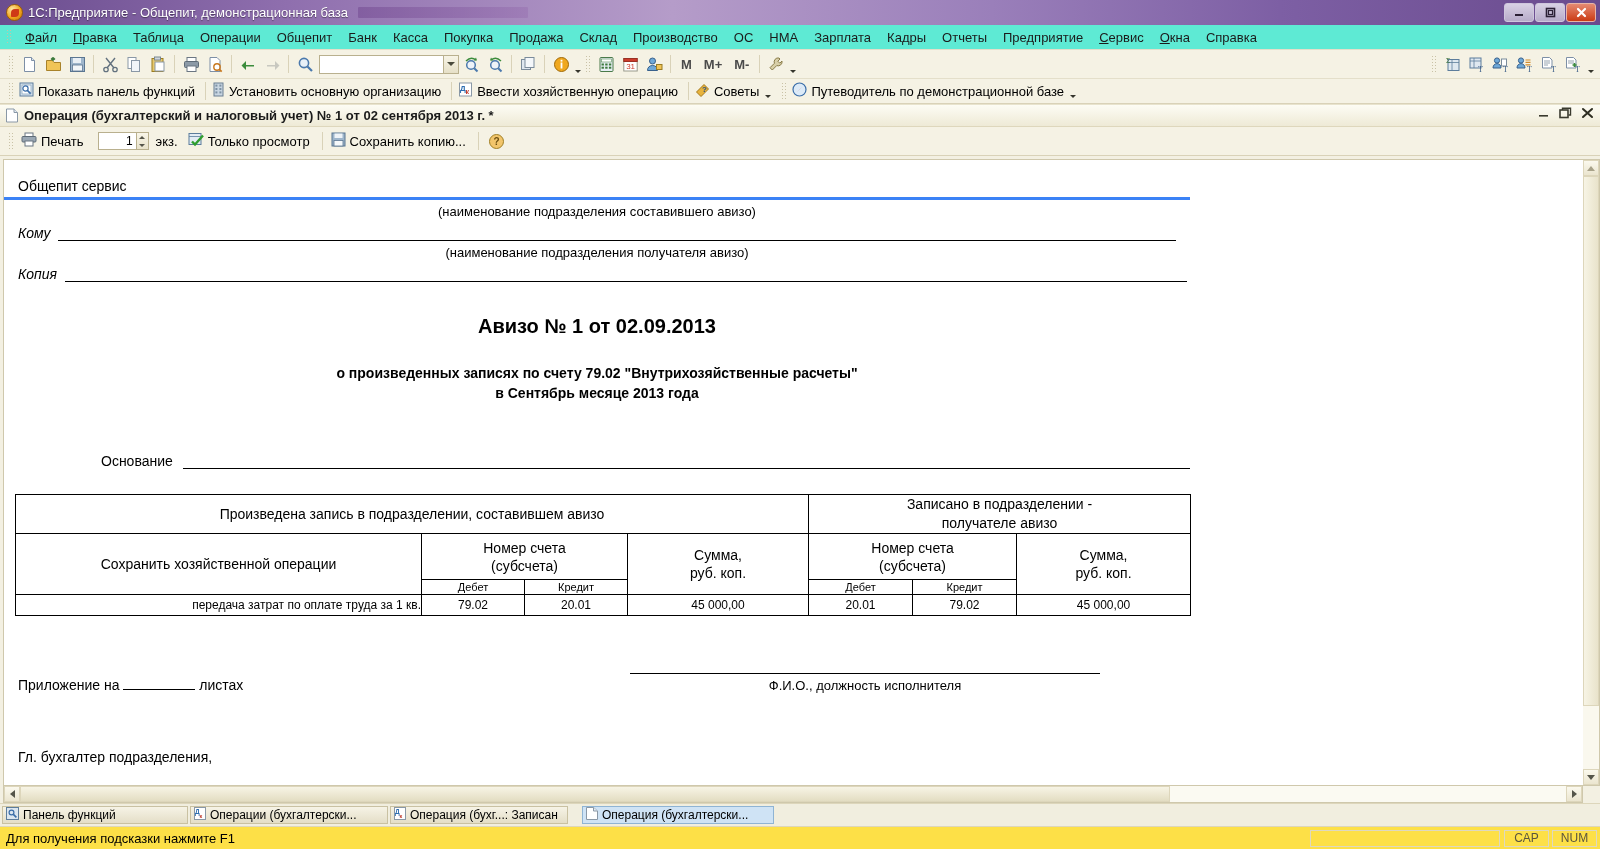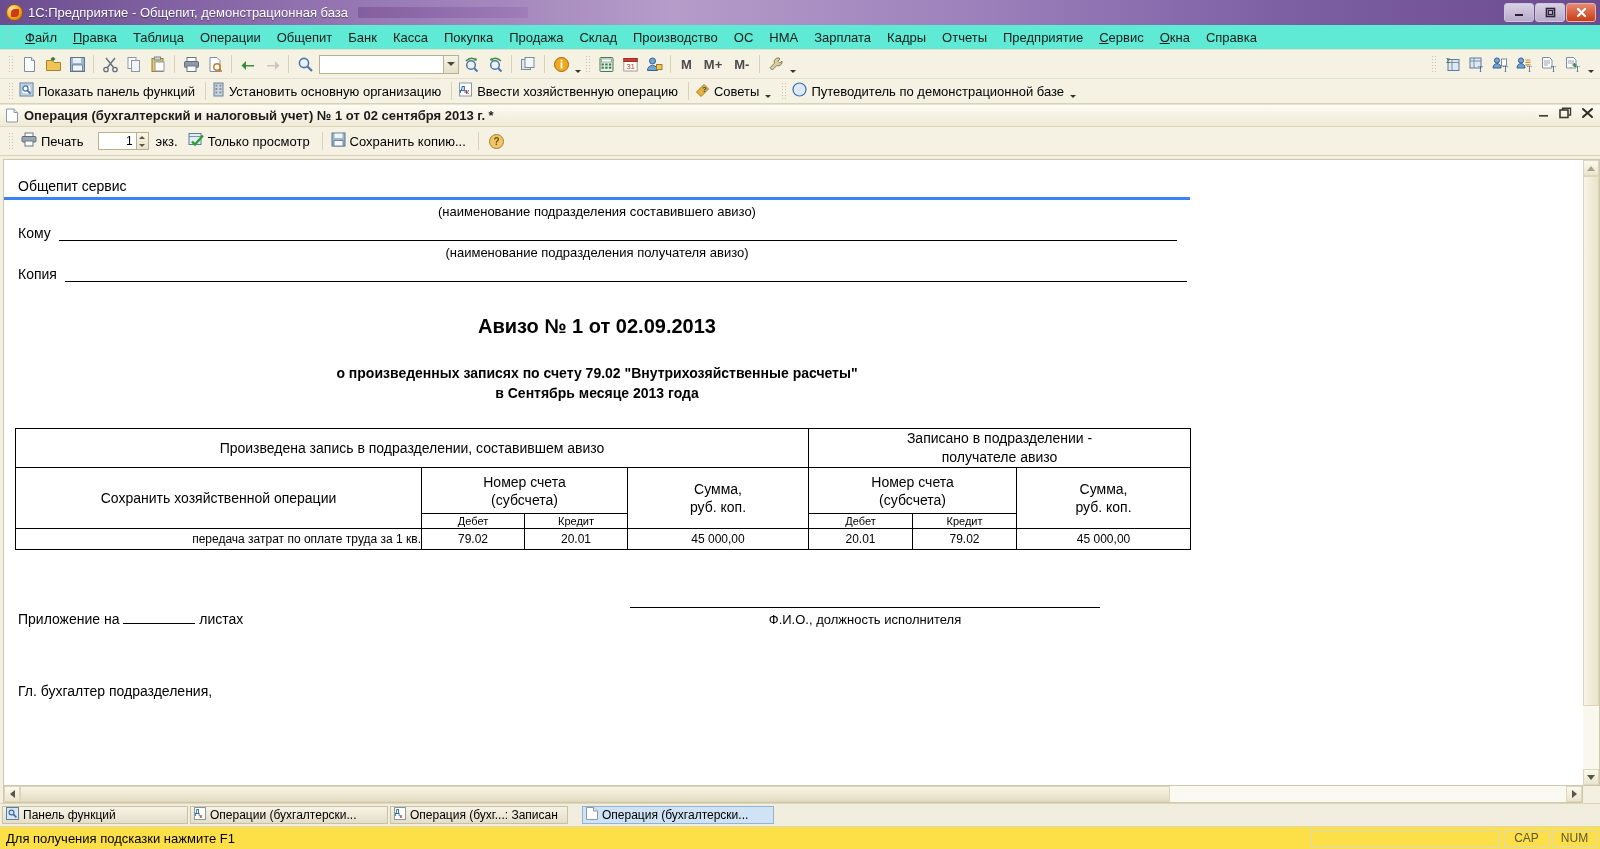--- a/index.html
+++ b/index.html
@@ -145,21 +145,21 @@
   .tri-d{width:0;height:0;border-left:4px solid transparent;border-right:4px solid transparent;border-top:5px solid #55554a;}
   .tri-l{width:0;height:0;border-top:4px solid transparent;border-bottom:4px solid transparent;border-right:5px solid #55554a;}
   .tri-r{width:0;height:0;border-top:4px solid transparent;border-bottom:4px solid transparent;border-left:5px solid #55554a;}
   .corner{width:17px;height:17px;flex:0 0 17px;background:#f3f0e2;}
 
   
   .form{position:relative;width:1200px;font-family:"Liberation Sans",sans-serif;color:#000;}
   .row-org{font-size:14px;padding:4px 0 3px 14px;border-bottom:3px solid #3b82f6;width:1186px;box-sizing:border-box;}
   .cap{font-size:13px;text-align:center;padding:4px 0 2px 0;}
   .cap-r{width:1186px;}
-  .lbl-line{display:flex;align-items:flex-end;padding-left:14px;}
+  .lbl-line{display:flex;align-items:flex-end;padding-left:14px;font-style:italic;}
   .lbl-line .lbl{font-size:14px;padding-right:8px;white-space:nowrap;}
   .lbl-line .line{flex:1;border-bottom:1px solid #000;height:19px;}
   .doc-h1{text-align:center;font-size:20px;font-weight:bold;width:1186px;margin-top:33px;}
   .doc-h2{text-align:center;font-size:14px;font-weight:bold;width:1186px;margin-top:25px;line-height:20px;}
   .osn{display:flex;align-items:flex-end;padding-left:97px;margin-top:46px;width:1186px;box-sizing:border-box;}
   .osn .lbl{font-size:14px;padding-right:10px;}
   .osn .line{flex:1;border-bottom:1px solid #000;height:19px;}
 
   table.main{border-collapse:collapse;margin-top:25px;margin-left:11px;width:1175px;table-layout:fixed;}
   table.main td,table.main th{border:1px solid #000;font-weight:normal;padding:0;}
@@ -661,20 +661,24 @@
                 <span class="lbl">Копия</span>
                 <span class="line" style="max-width:1122px;"></span>
               </div>
 
               <div class="doc-h1">Авизо № 1 от 02.09.2013</div>
               <div class="doc-h2">
                 <div>о произведенных записях по счету 79.02 "Внутрихозяйственные расчеты"</div>
                 <div>в Сентябрь месяце 2013 года</div>
               </div>
 
+              <div class="osn">
+                <span class="lbl">Основание</span>
+                <span class="line"></span>
+              </div>
 
               <table class="main">
                 <colgroup>
                   <col style="width:406px">
                     <col style="width:103px">
                     <col style="width:103px">
                     <col style="width:181px">
                   <col style="width:104px">
                     <col style="width:104px">
                     <col style="width:174px">

